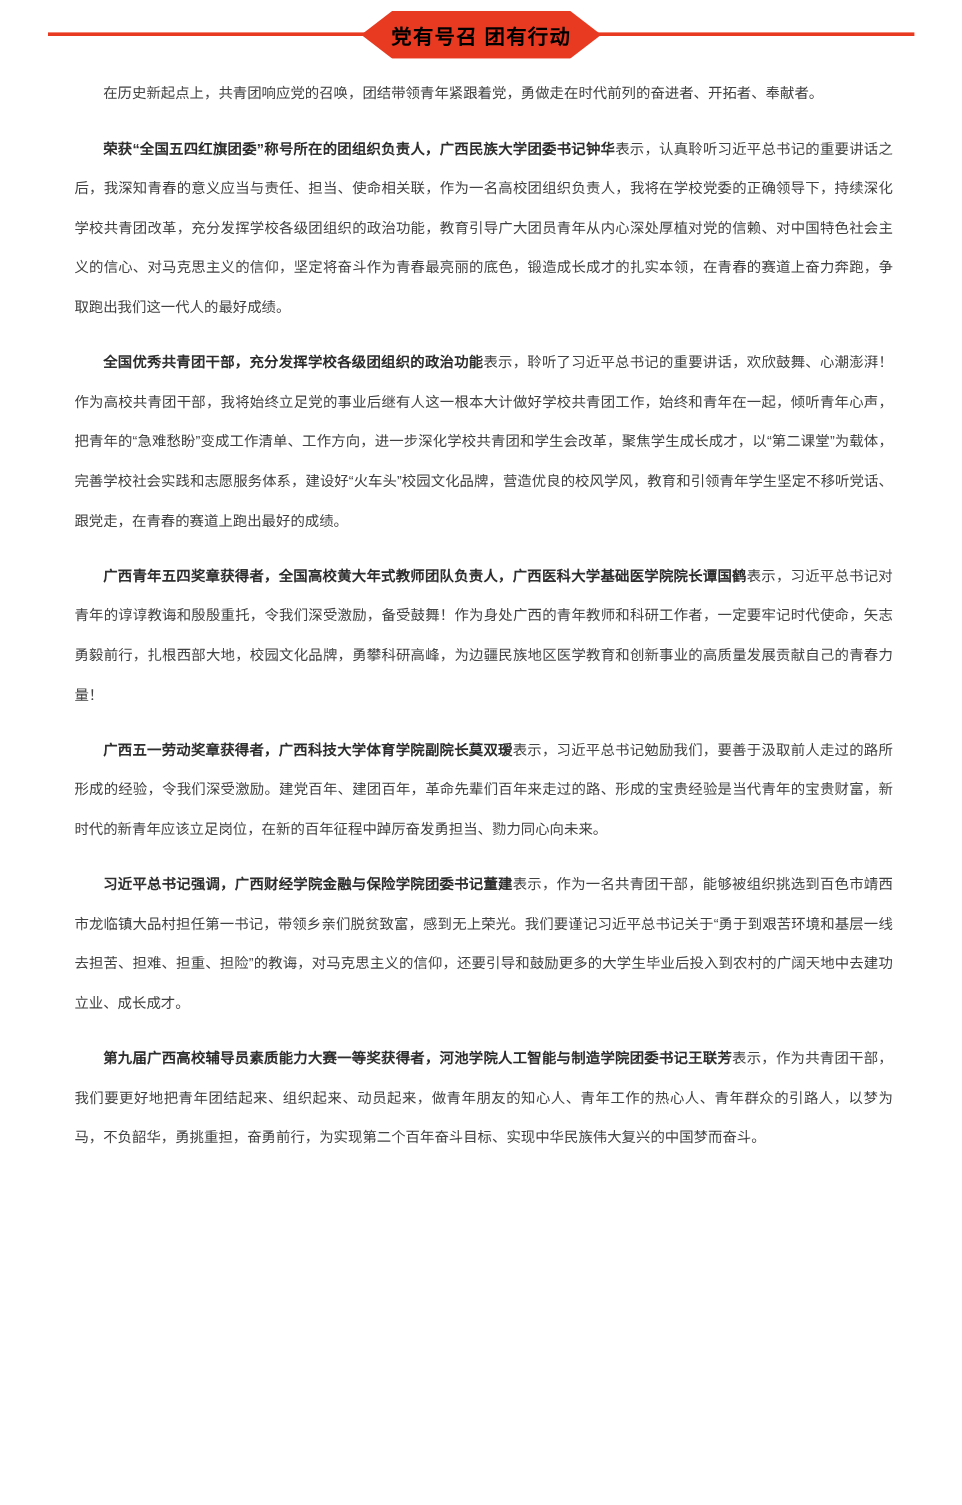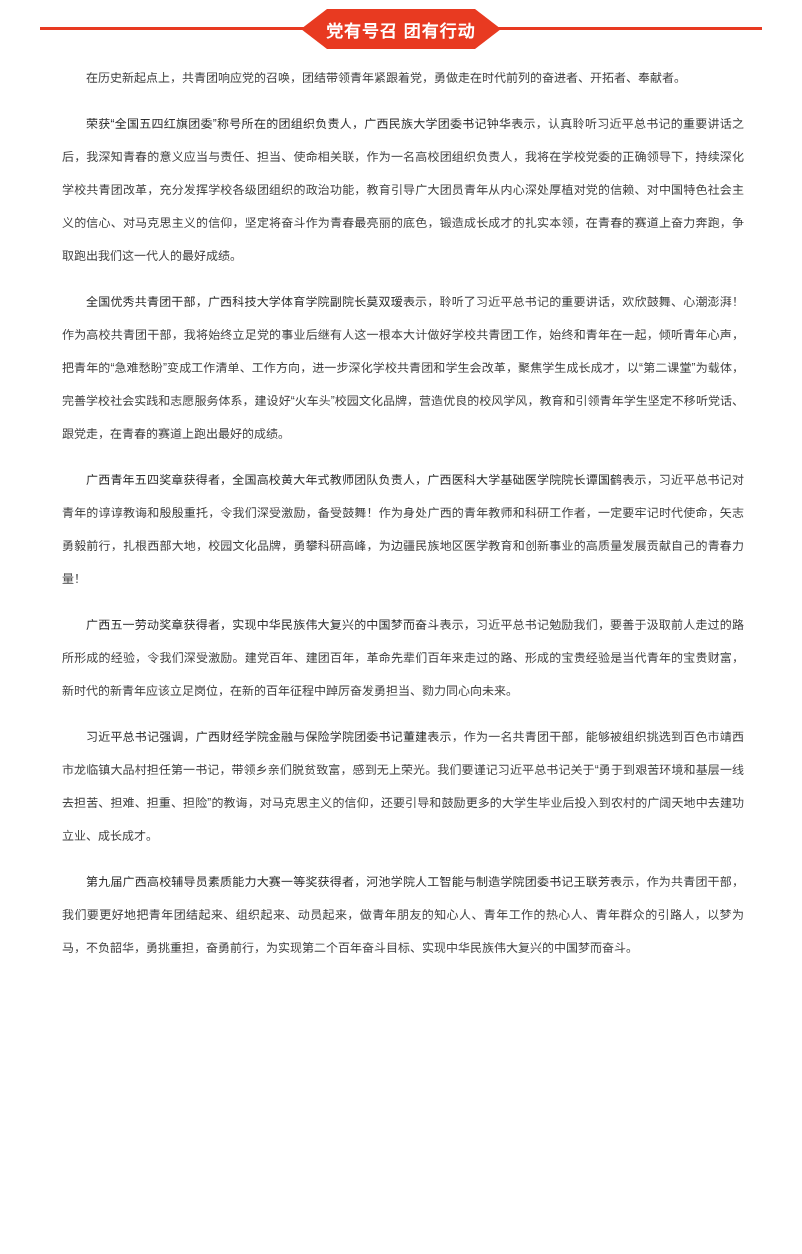--- a/index.html
+++ b/index.html
@@ -32,56 +32,56 @@
     left: 50%;
     top: 0;
     transform: translateX(-50%);
     width: 200px;
     height: 40px;
     background: var(--accent, #e83a21);
     clip-path: polygon(13% 0, 87% 0, 100% 50%, 87% 100%, 13% 100%, 0 50%);
     display: flex;
     align-items: center;
     justify-content: center;
-    color: #ffffff;
+    color: #000000;
     font-size: 17px;
     font-weight: bold;
     letter-spacing: 1px;
     white-space: nowrap;
   }
 
   
   .article {
     padding: 13px 58px 30px 62px;
   }
   .para {
     font-size: 12px;
     line-height: 33px;
     color: #424242;
     text-align: justify;
     text-indent: 2em;
     margin-bottom: 13px;
     word-break: break-all;
   }
   .para .lead {
-    font-weight: normal;
+    font-weight: bold;
     color: #2e2e2e;
   }
 </style>
 </head>
 <body>
 
 <div class="banner-row">
   <div class="banner-line"></div>
   <div class="banner-hex">
     <span>党有号召 团有行动</span>
   </div>
 </div>
 
 <div class="article">
     <p class="para"><span>在历史新起点上，共青团响应党的召唤，团结带领青年紧跟着党，勇做走在时代前列的奋进者、开拓者、奉献者。</span></p>
     <p class="para"><span class="lead">荣获“全国五四红旗团委”称号所在的团组织负责人，广西民族大学团委书记钟华</span><span>表示，认真聆听习近平总书记的重要讲话之后，我深知青春的意义应当与责任、担当、使命相关联，作为一名高校团组织负责人，我将在学校党委的正确领导下，持续深化学校共青团改革，充分发挥学校各级团组织的政治功能，教育引导广大团员青年从内心深处厚植对党的信赖、对中国特色社会主义的信心、对马克思主义的信仰，坚定将奋斗作为青春最亮丽的底色，锻造成长成才的扎实本领，在青春的赛道上奋力奔跑，争取跑出我们这一代人的最好成绩。</span></p>
-    <p class="para"><span class="lead">全国优秀共青团干部，广西科技大学体育学院副院长莫双瑷</span><span>表示，聆听了习近平总书记的重要讲话，欢欣鼓舞、心潮澎湃！作为高校共青团干部，我将始终立足党的事业后继有人这一根本大计做好学校共青团工作，始终和青年在一起，倾听青年心声，把青年的“急难愁盼”变成工作清单、工作方向，进一步深化学校共青团和学生会改革，聚焦学生成长成才，以“第二课堂”为载体，完善学校社会实践和志愿服务体系，建设好“火车头”校园文化品牌，营造优良的校风学风，教育和引领青年学生坚定不移听党话、跟党走，在青春的赛道上跑出最好的成绩。</span></p>
+    <p class="para"><span class="lead">全国优秀共青团干部，充分发挥学校各级团组织的政治功能</span><span>表示，聆听了习近平总书记的重要讲话，欢欣鼓舞、心潮澎湃！作为高校共青团干部，我将始终立足党的事业后继有人这一根本大计做好学校共青团工作，始终和青年在一起，倾听青年心声，把青年的“急难愁盼”变成工作清单、工作方向，进一步深化学校共青团和学生会改革，聚焦学生成长成才，以“第二课堂”为载体，完善学校社会实践和志愿服务体系，建设好“火车头”校园文化品牌，营造优良的校风学风，教育和引领青年学生坚定不移听党话、跟党走，在青春的赛道上跑出最好的成绩。</span></p>
     <p class="para"><span class="lead">广西青年五四奖章获得者，全国高校黄大年式教师团队负责人，广西医科大学基础医学院院长谭国鹤</span><span>表示，习近平总书记对青年的谆谆教诲和殷殷重托，令我们深受激励，备受鼓舞！作为身处广西的青年教师和科研工作者，一定要牢记时代使命，矢志勇毅前行，扎根西部大地，校园文化品牌，勇攀科研高峰，为边疆民族地区医学教育和创新事业的高质量发展贡献自己的青春力量！</span></p>
-    <p class="para"><span class="lead">广西五一劳动奖章获得者，实现中华民族伟大复兴的中国梦而奋斗</span><span>表示，习近平总书记勉励我们，要善于汲取前人走过的路所形成的经验，令我们深受激励。建党百年、建团百年，革命先辈们百年来走过的路、形成的宝贵经验是当代青年的宝贵财富，新时代的新青年应该立足岗位，在新的百年征程中踔厉奋发勇担当、勠力同心向未来。</span></p>
+    <p class="para"><span class="lead">广西五一劳动奖章获得者，广西科技大学体育学院副院长莫双瑷</span><span>表示，习近平总书记勉励我们，要善于汲取前人走过的路所形成的经验，令我们深受激励。建党百年、建团百年，革命先辈们百年来走过的路、形成的宝贵经验是当代青年的宝贵财富，新时代的新青年应该立足岗位，在新的百年征程中踔厉奋发勇担当、勠力同心向未来。</span></p>
     <p class="para"><span class="lead">习近平总书记强调，广西财经学院金融与保险学院团委书记董建</span><span>表示，作为一名共青团干部，能够被组织挑选到百色市靖西市龙临镇大品村担任第一书记，带领乡亲们脱贫致富，感到无上荣光。我们要谨记习近平总书记关于“勇于到艰苦环境和基层一线去担苦、担难、担重、担险”的教诲，对马克思主义的信仰，还要引导和鼓励更多的大学生毕业后投入到农村的广阔天地中去建功立业、成长成才。</span></p>
     <p class="para"><span class="lead">第九届广西高校辅导员素质能力大赛一等奖获得者，河池学院人工智能与制造学院团委书记王联芳</span><span>表示，作为共青团干部，我们要更好地把青年团结起来、组织起来、动员起来，做青年朋友的知心人、青年工作的热心人、青年群众的引路人，以梦为马，不负韶华，勇挑重担，奋勇前行，为实现第二个百年奋斗目标、实现中华民族伟大复兴的中国梦而奋斗。</span></p>
   </div>
 
 </body></html>

